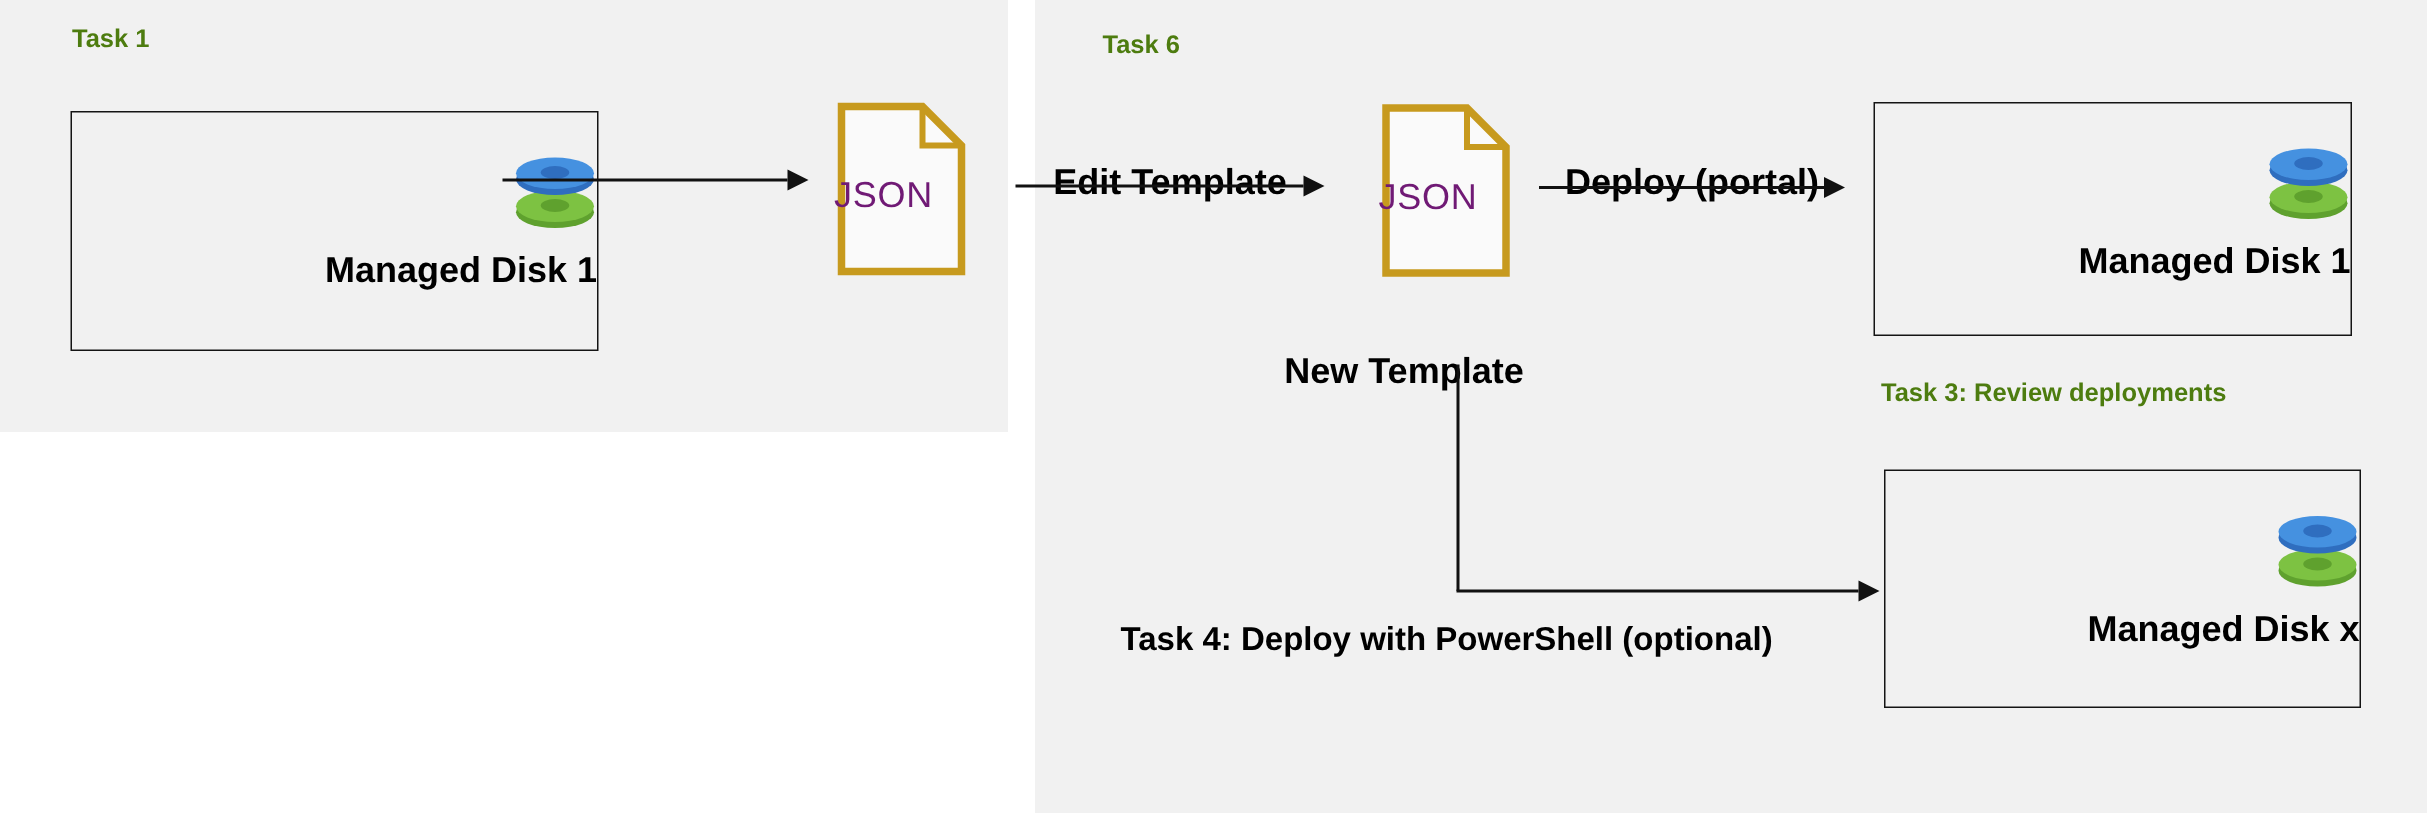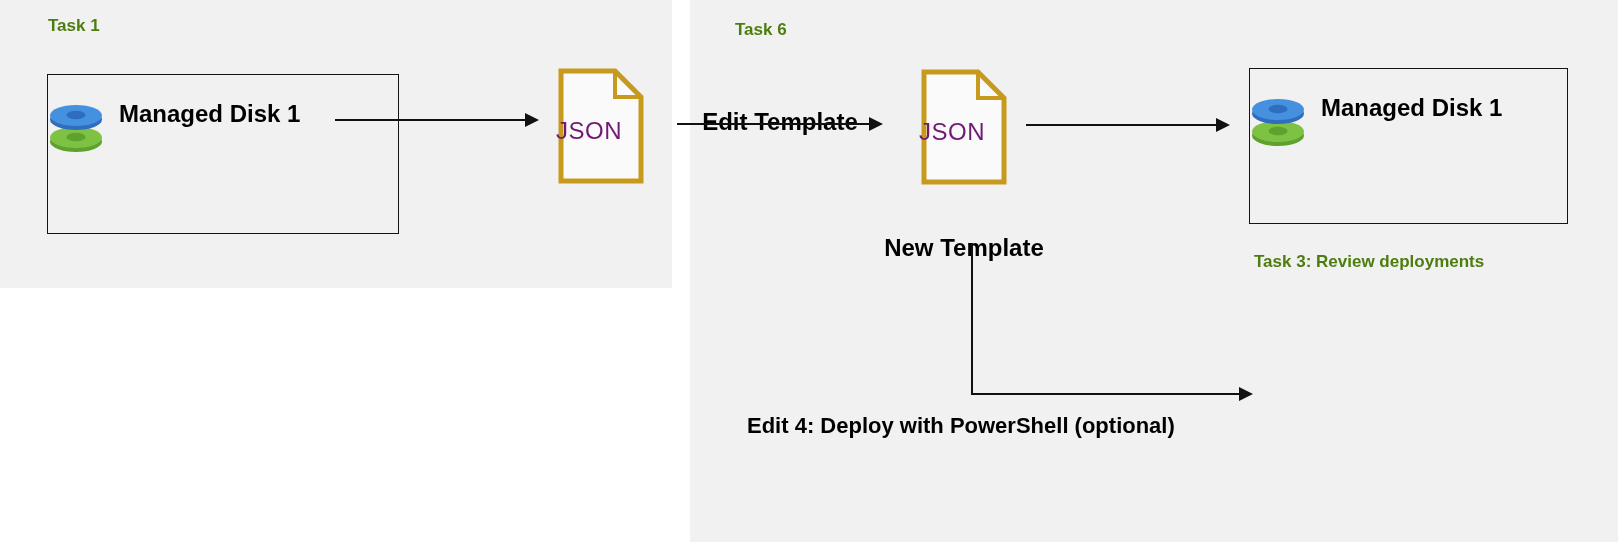--- a/index.html
+++ b/index.html
@@ -20,32 +20,32 @@
   #task2-title{left:735px;top:21px;}
   #task3-caption{left:1254px;top:253px;text-align:right;}
 
   .label{
     position:absolute;color:#000;font-weight:bold;font-size:24px;
     line-height:1.1;text-align:center;margin-top:26px;
   }
   #edit-template-label{left:677px;top:83px;width:206px;}
   #deploy-portal-label{left:1026px;top:83px;width:204px;}
   #template-caption{left:496px;top:215px;width:210px;}
-  #new-template-caption{left:864px;top:209px;width:200px;}
+  #new-template-caption{left:836px;top:209px;width:200px;}
 
   .opt-caption{
     position:absolute;color:#000;font-weight:bold;font-size:22px;
     line-height:1.1;white-space:nowrap;
   }
   #task4-caption{left:747px;top:414px;}
   #task5-caption{left:747px;top:443px;}
 
   .disk-box{
     position:absolute;border:1px solid #141414;box-sizing:border-box;
-    display:flex;flex-direction:row;align-items:flex-start;
+    display:flex;flex-direction:column;align-items:flex-end;
     padding-top:27px;gap:15px;background:transparent;
   }
   #box-source{left:47px;top:74px;width:352px;height:160px;}
   #box-portal{left:1249px;top:68px;width:319px;height:156px;}
   #box-x{left:1256px;top:313px;width:318px;height:159px;}
   .disk-box .box-label{
     color:#000;font-weight:bold;font-size:24px;line-height:1;text-align:center;
   }
 
   .arrow-line{position:absolute;background:#111;height:2px;}
@@ -118,35 +118,47 @@
 
   <div class="json-icon" id="json-new-template">
     <svg width="90" height="118" viewBox="0 0 90 118">
       <path d="M5 4 H59 L85 30 V114 H5 Z" fill="#FAFAFA" stroke-width="5" stroke-linejoin="miter" stroke="#C79A1E"></path>
       <path d="M59 4 V30 H85" fill="none" stroke-width="4" stroke="#C79A1E"></path>
     </svg>
     <div class="json-text">JSON</div>
   </div>
   <div class="label" id="new-template-caption">New Template</div>
 
+  <div class="label" id="deploy-portal-label">Deploy (portal)</div>
   <div class="arrow-line" id="arrow3-line"></div>
   <div class="arrow-head" id="arrow3-head"></div>
 
   <div class="disk-box" id="box-portal">
     <svg class="disk-icon" width="56" height="52" viewBox="0 0 56 52">
       <ellipse cx="28" cy="39.5" rx="26" ry="10.5" fill="#5FA12E"></ellipse>
       <ellipse cx="28" cy="35.5" rx="26" ry="10.5" fill="#7DC242"></ellipse>
       <ellipse cx="28" cy="35" rx="9.5" ry="4.3" fill="#5FA12E"></ellipse>
       <ellipse cx="28" cy="17.5" rx="26" ry="10.5" fill="#2F6EBF"></ellipse>
       <ellipse cx="28" cy="13.5" rx="26" ry="10.5" fill="#4591E0"></ellipse>
       <ellipse cx="28" cy="13" rx="9.5" ry="4.3" fill="#2F6EBF"></ellipse>
     </svg>
     <div class="box-label">Managed Disk 1</div>
   </div>
 
   <div class="arrow-vline" id="arrow4-vline"></div>
   <div class="arrow-line" id="arrow4-hline"></div>
   <div class="arrow-head" id="arrow4-head"></div>
 
+  <div class="disk-box" id="box-x">
+    <svg class="disk-icon" width="56" height="52" viewBox="0 0 56 52">
+      <ellipse cx="28" cy="39.5" rx="26" ry="10.5" fill="#5FA12E"></ellipse>
+      <ellipse cx="28" cy="35.5" rx="26" ry="10.5" fill="#7DC242"></ellipse>
+      <ellipse cx="28" cy="35" rx="9.5" ry="4.3" fill="#5FA12E"></ellipse>
+      <ellipse cx="28" cy="17.5" rx="26" ry="10.5" fill="#2F6EBF"></ellipse>
+      <ellipse cx="28" cy="13.5" rx="26" ry="10.5" fill="#4591E0"></ellipse>
+      <ellipse cx="28" cy="13" rx="9.5" ry="4.3" fill="#2F6EBF"></ellipse>
+    </svg>
+    <div class="box-label">Managed Disk x</div>
+  </div>
 
-  <div class="opt-caption" id="task4-caption">Edit 4: Deploy with PowerShell (optional)</div>
+  <div class="opt-caption" id="task4-caption">Task 4: Deploy with PowerShell (optional)</div>
 
 </div>
 
 </body></html>

